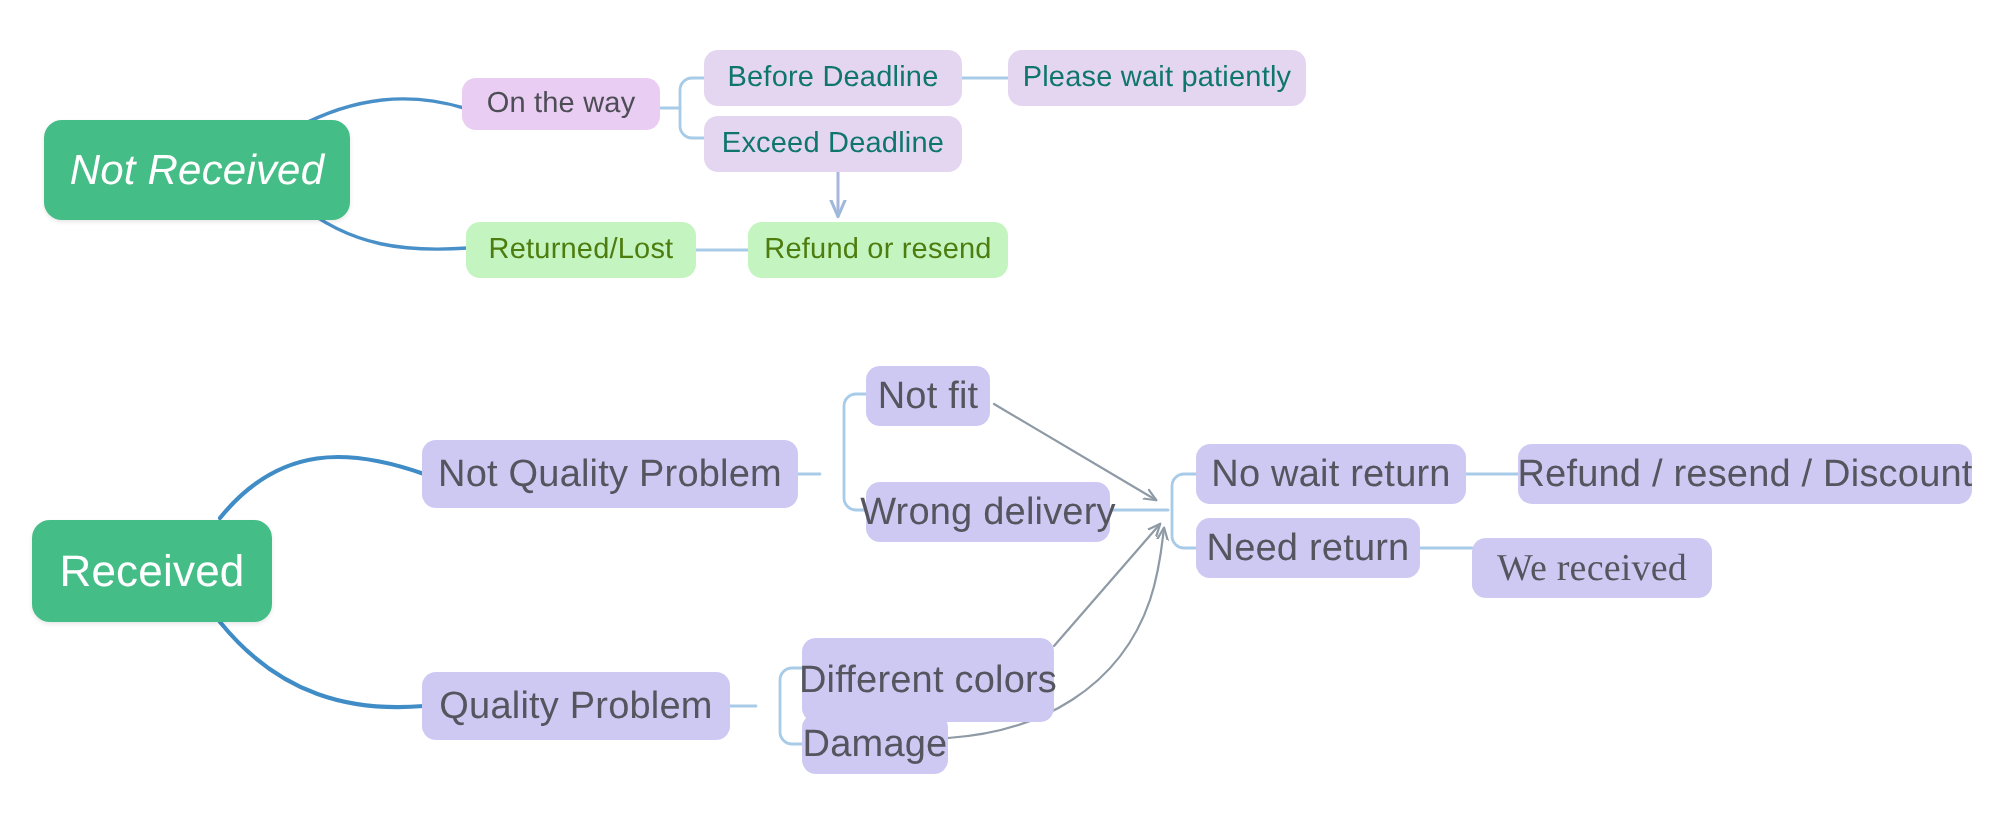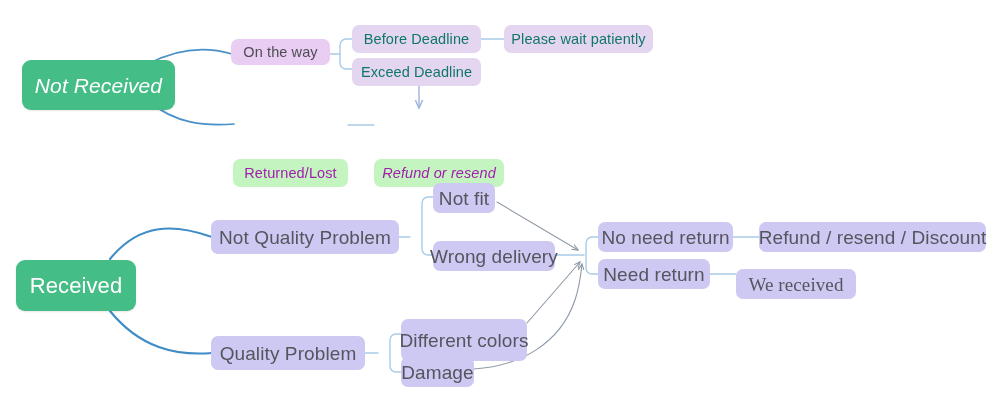--- a/index.html
+++ b/index.html
@@ -54,23 +54,22 @@
   }
   
   .node.lavender {
     background: #e4d6f0;
     color: #0f766e;
     font-size: 14.5px;
   }
   
   .node.green {
     background: #c4f5c0;
-    color: #a21caf;
+    color: #4d7c0f;
     font-size: 14.5px;
-    margin-top: 48px;
   }
   
   .node.periwinkle {
     background: #cdc9f2;
     color: #55555f;
     font-size: 19px;
   }
 </style>
 </head>
 <body>
@@ -146,21 +145,21 @@
   </div>
 
   <div class="node lavender" style="left:504px; top:25px; width:149px; height:28px;">
     <span>Please wait patiently</span>
   </div>
 
   <div class="node green" style="left:233px; top:111px; width:115px; height:28px;">
     <span>Returned/Lost</span>
   </div>
 
-  <div class="node green" style="left:374px; top:111px; width:130px; height:28px;font-style:italic;">
+  <div class="node green" style="left:374px; top:111px; width:130px; height:28px;">
     <span>Refund or resend</span>
   </div>
 
   <div class="node root" style="left:16px; top:260px; width:120px; height:51px; font-size:22px;">
     <span>Received</span>
   </div>
 
   <div class="node periwinkle" style="left:211px; top:220px; width:188px; height:34px;">
     <span>Not Quality Problem</span>
   </div>
@@ -179,21 +178,21 @@
 
   <div class="node periwinkle" style="left:401px; top:319px; width:126px; height:42px;">
     <span>Different colors</span>
   </div>
 
   <div class="node periwinkle" style="left:401px; top:357px; width:73px; height:30px;">
     <span>Damage</span>
   </div>
 
   <div class="node periwinkle" style="left:598px; top:222px; width:135px; height:30px;">
-    <span>No need return</span>
+    <span>No wait return</span>
   </div>
 
   <div class="node periwinkle" style="left:598px; top:259px; width:112px; height:30px;">
     <span>Need return</span>
   </div>
 
   <div class="node periwinkle" style="left:759px; top:222px; width:227px; height:30px;">
     <span>Refund / resend / Discount</span>
   </div>
 

